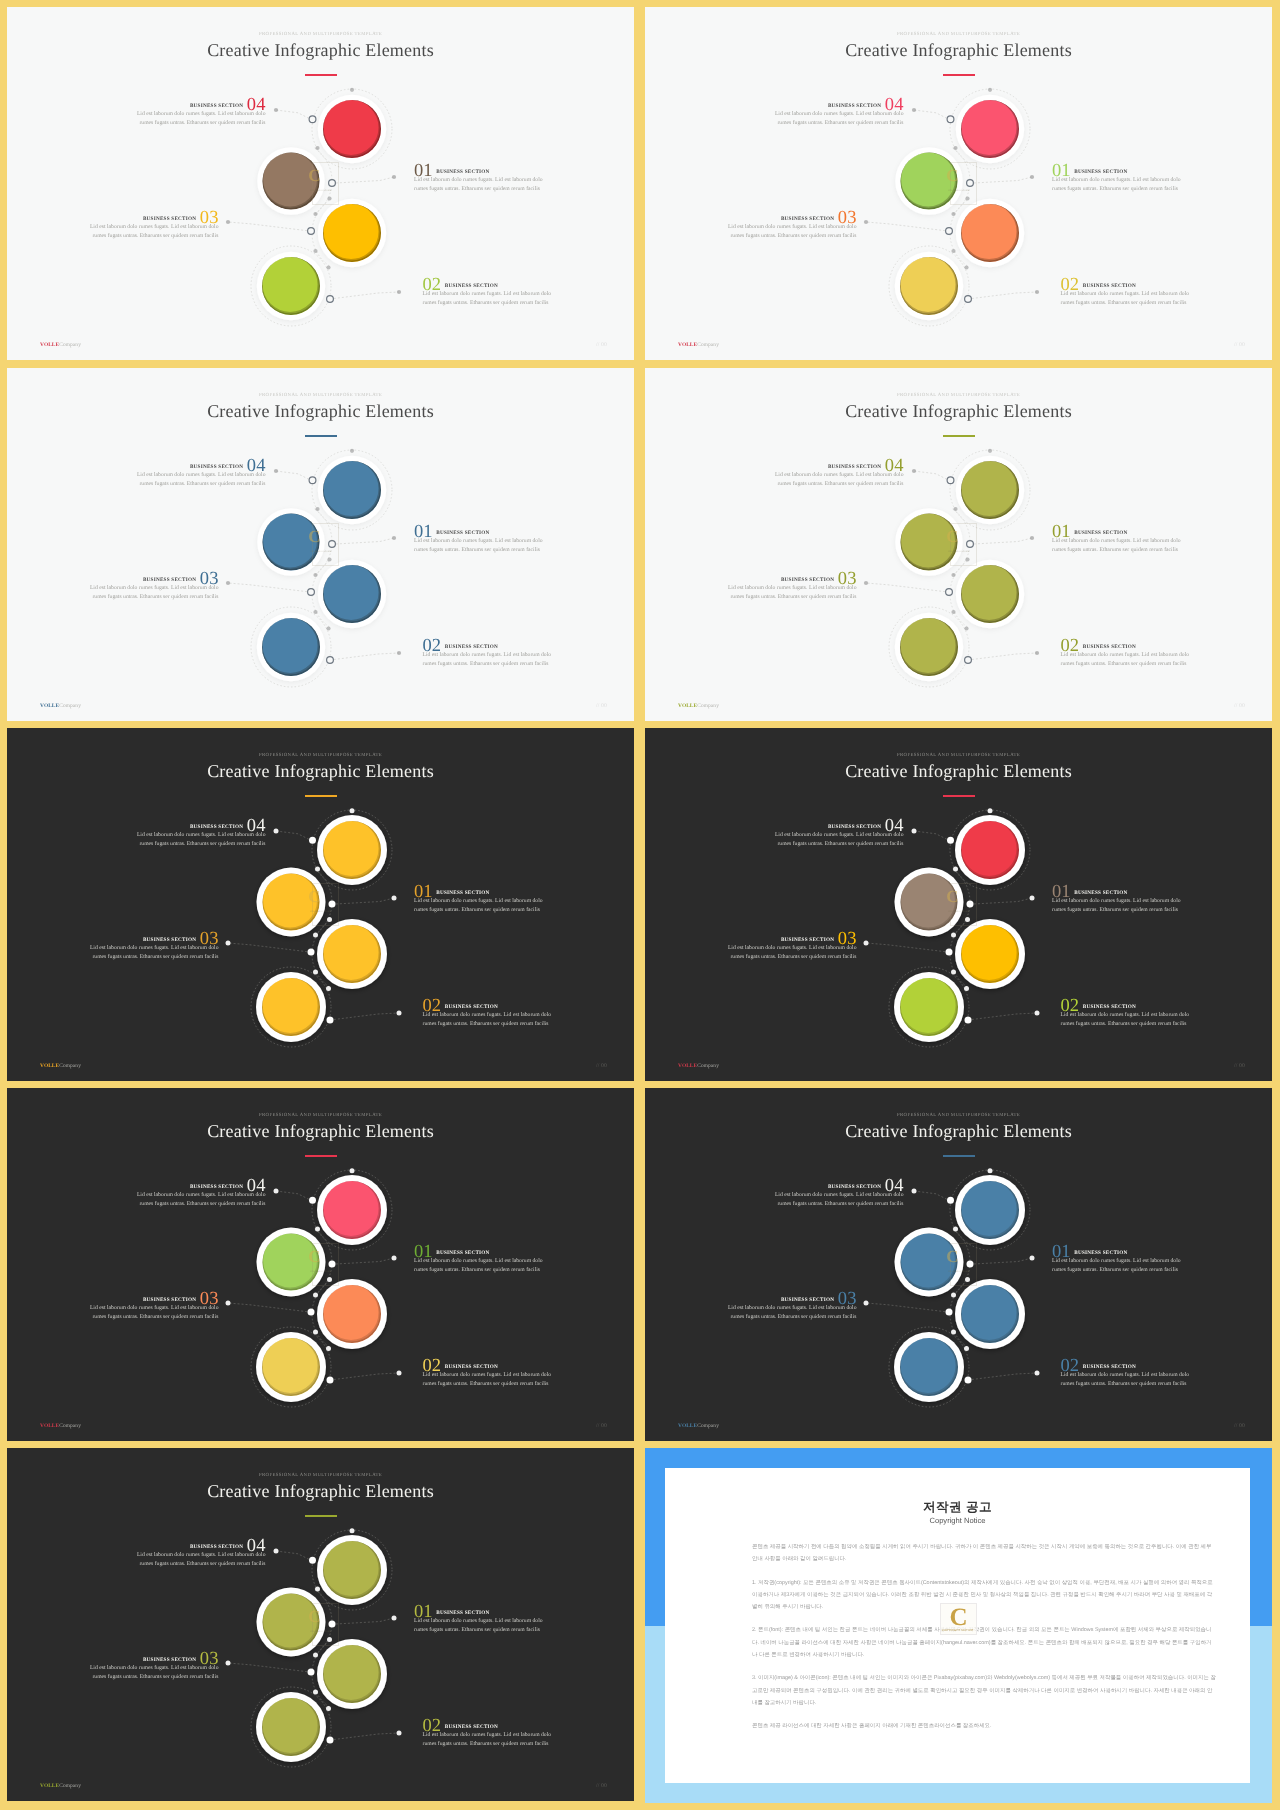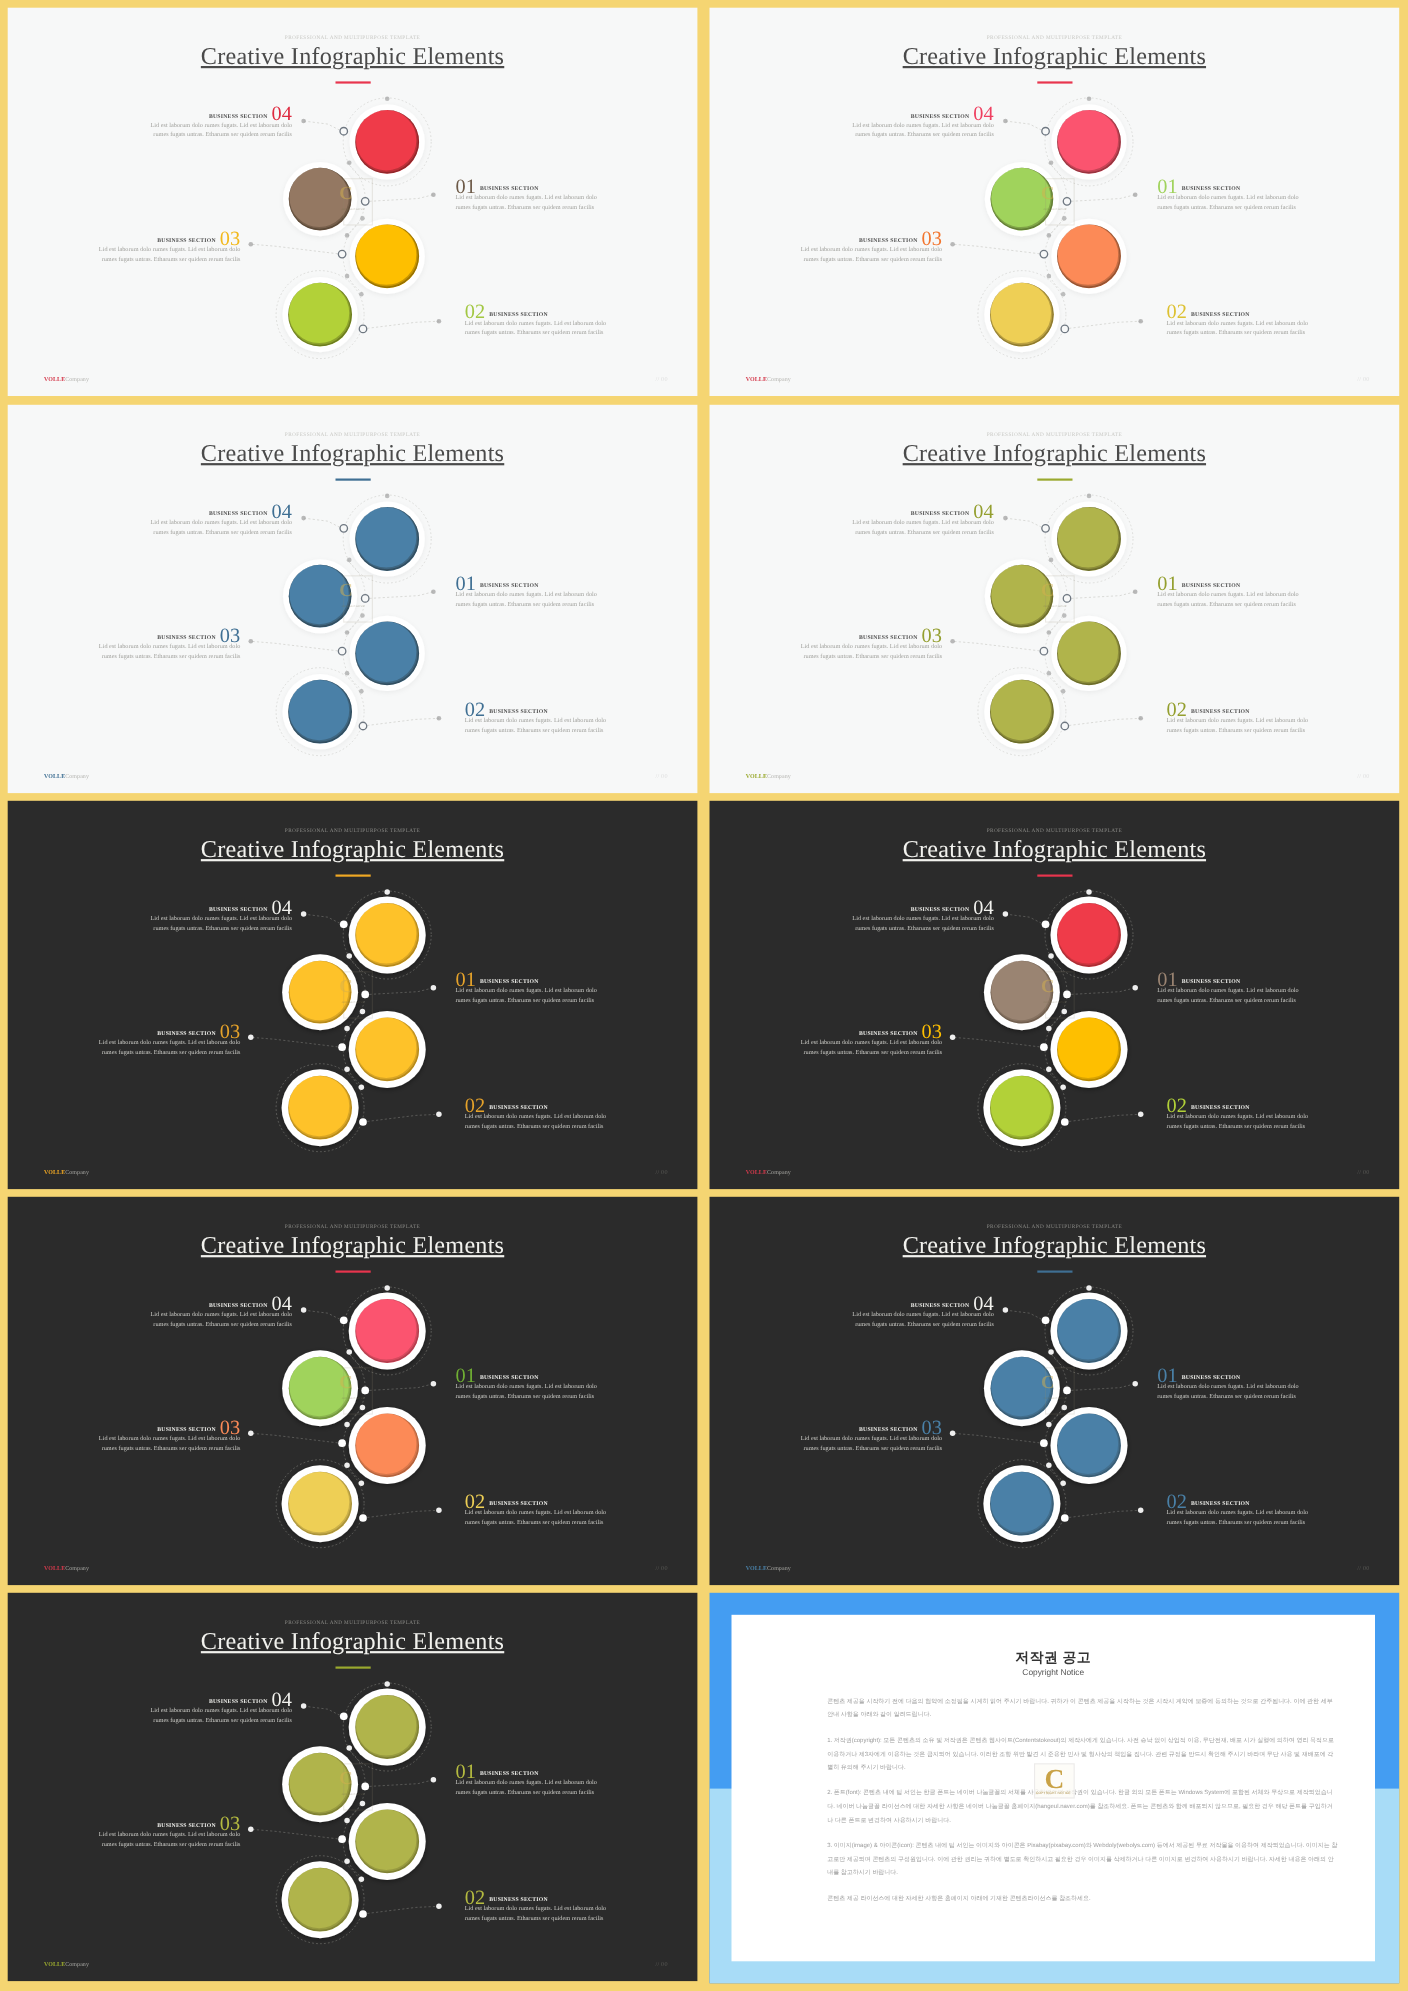--- a/index.html
+++ b/index.html
@@ -10,22 +10,22 @@
        text-rendering:geometricPrecision;}
   *{-webkit-font-smoothing:antialiased;}
   #grid{position:absolute;left:0;top:0;width:1280px;height:1810px;}
   .slide{position:absolute;width:627px;height:353px;overflow:hidden;}
 
   
   .kicker{position:absolute;left:0;right:0;top:24.6px;text-align:center;
           font-family:"Liberation Serif",serif;font-size:4.75px;letter-spacing:0.40px;
           font-weight:400;}
   .stitle{position:absolute;left:0;right:0;top:29.5px;text-align:center;
-          font-family:"Liberation Serif",serif;font-size:22.0px;font-weight:400;
-          letter-spacing:0.2px;line-height:27px;text-decoration:underline;}
+          font-family:"Liberation Serif",serif;font-size:18px;font-weight:400;
+          letter-spacing:0.2px;line-height:27px;}
   .urule{position:absolute;left:50%;margin-left:-15.5px;top:66.8px;width:32px;height:2.0px;}
 
   
   .foot{position:absolute;left:33px;bottom:12px;font-size:5.4px;letter-spacing:0.1px;
         font-family:"Liberation Serif",serif;}
   .foot b{font-weight:700;}
   .foot span{font-weight:400;}
   .pnum{position:absolute;right:27px;bottom:12px;font-size:5.6px;
         font-family:"Liberation Serif",serif;letter-spacing:0.2px;}
 

